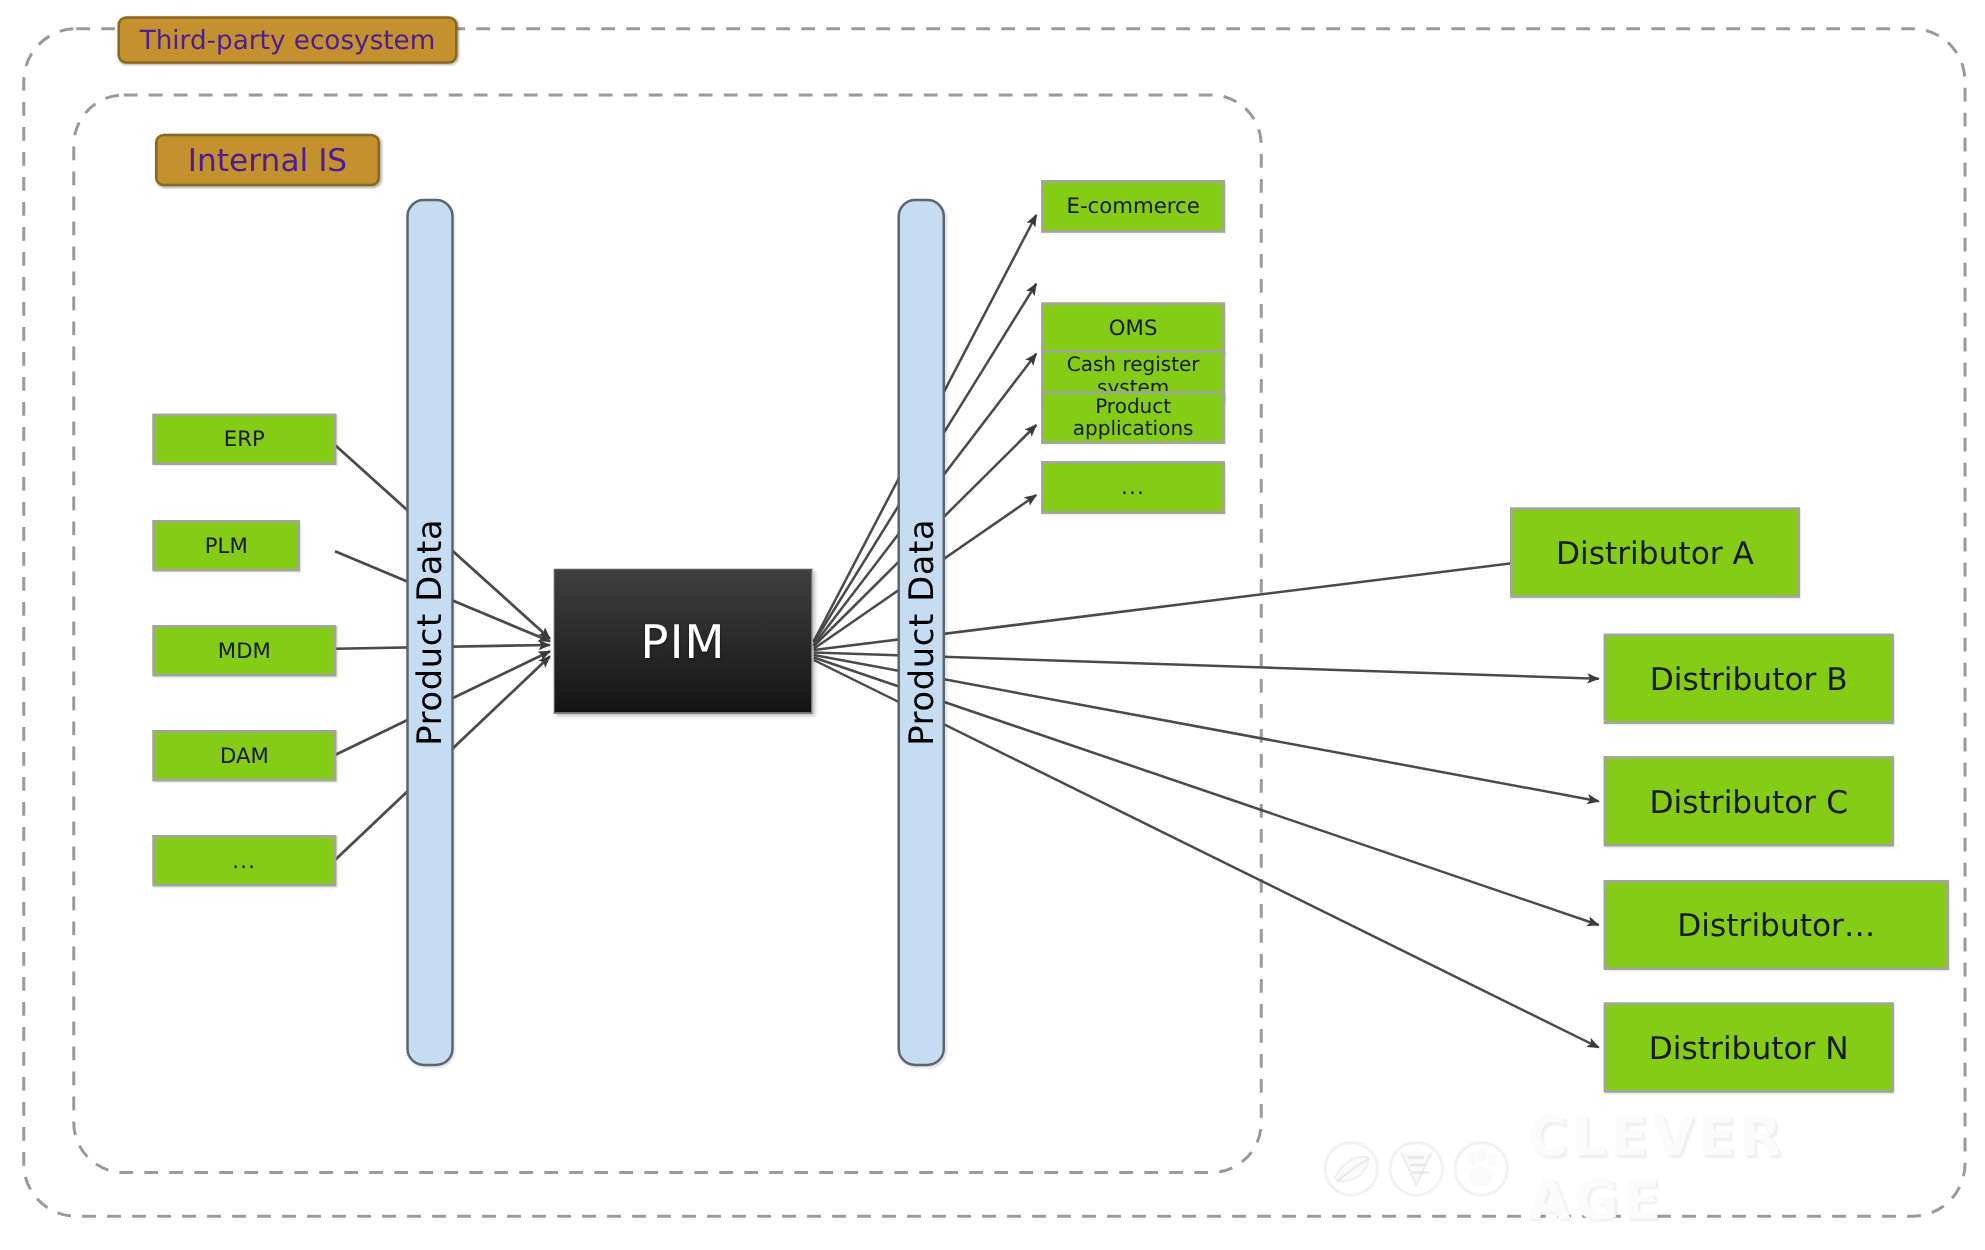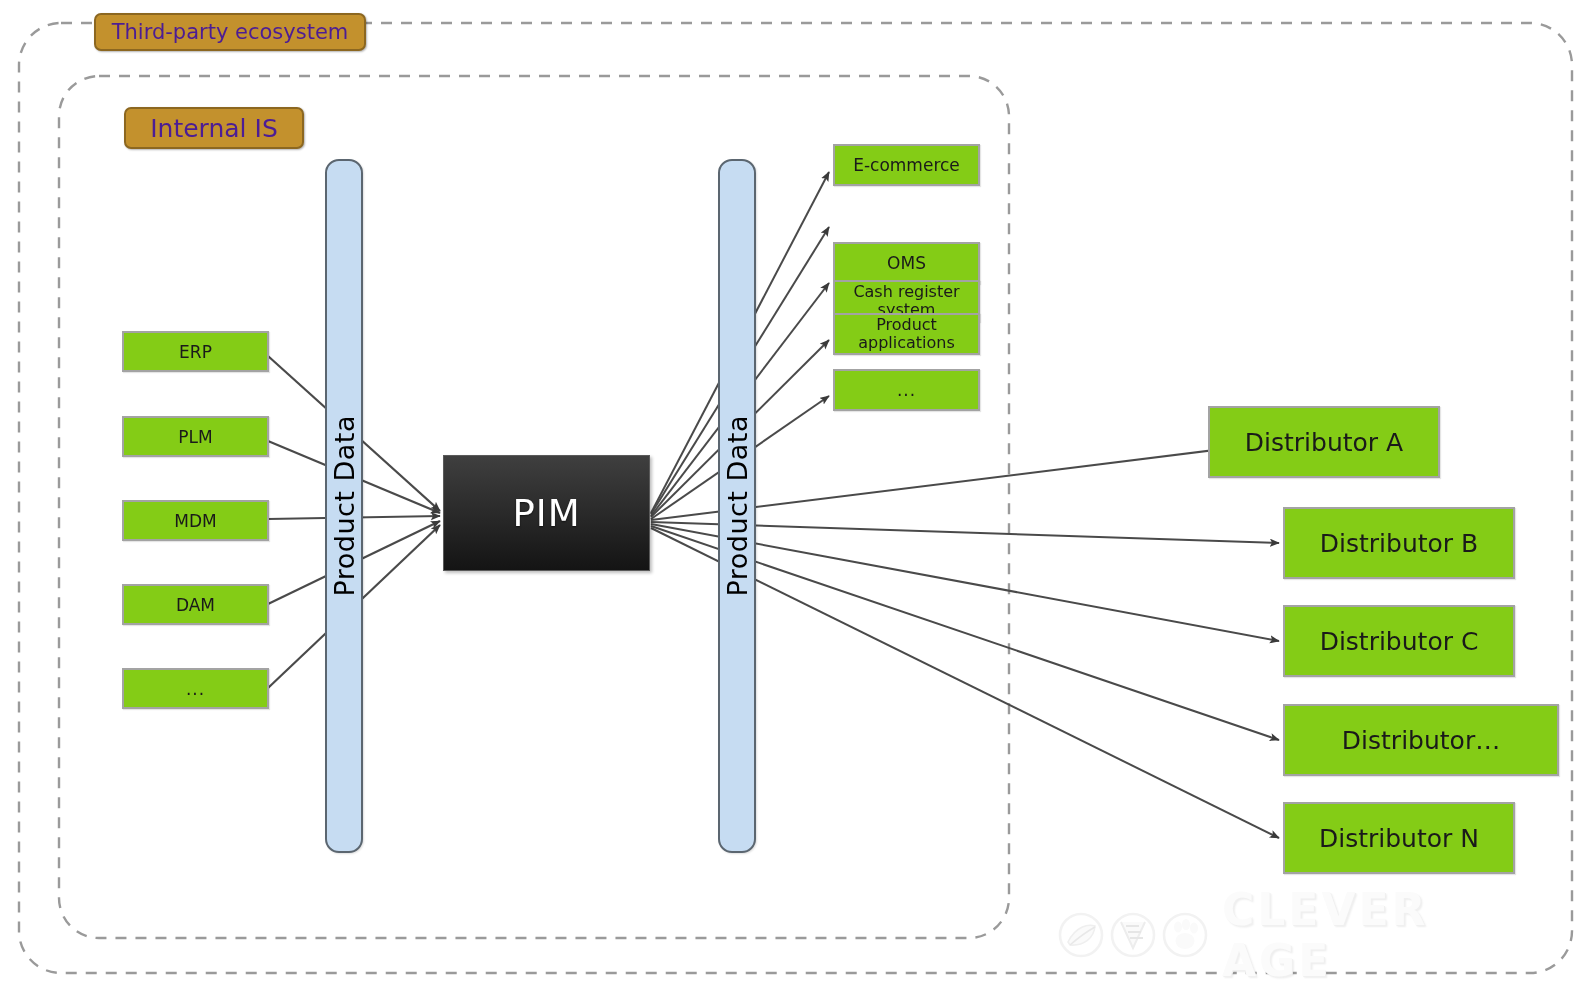--- a/index.html
+++ b/index.html
@@ -171,21 +171,21 @@
     <span>Third-party ecosystem</span>
   </div>
 
   <div class="badge innerlbl" style="left:124px; top:67px; width:180px; height:42px;">
     <span>Internal IS</span>
   </div>
 
   <div class="node gbox small" style="left:122px; top:331px; width:147px; height:41px;">
     <span>ERP</span>
   </div>
-  <div class="node gbox small" style="left:122px; top:416px; width:147px; height:41px;">
+  <div class="node gbox small" style="left:122px; top:416px; width:118px; height:41px;">
     <span>PLM</span>
   </div>
   <div class="node gbox small" style="left:122px; top:500px; width:147px; height:41px;">
     <span>MDM</span>
   </div>
   <div class="node gbox small" style="left:122px; top:584px; width:147px; height:41px;">
     <span>DAM</span>
   </div>
   <div class="node gbox small" style="left:122px; top:668px; width:147px; height:41px;">
     <span class="dots">...</span>

